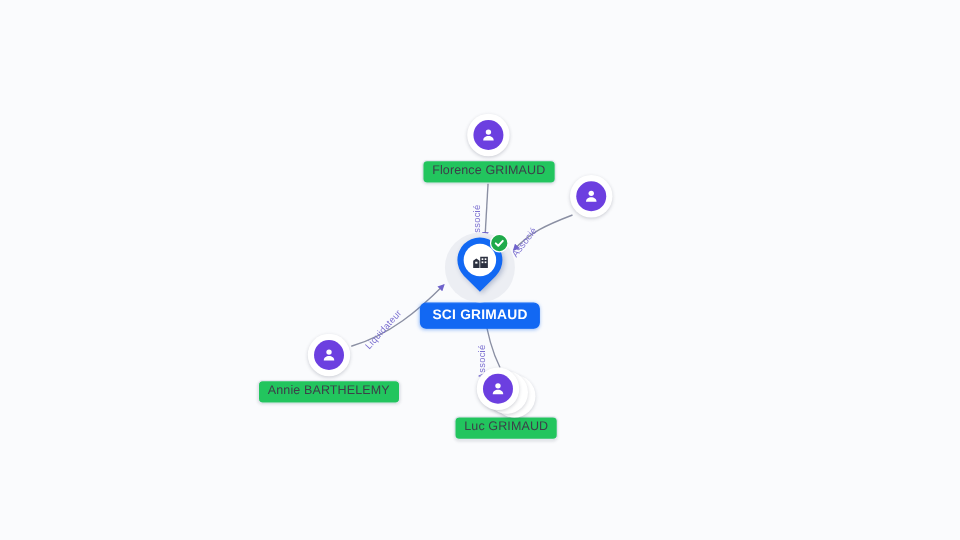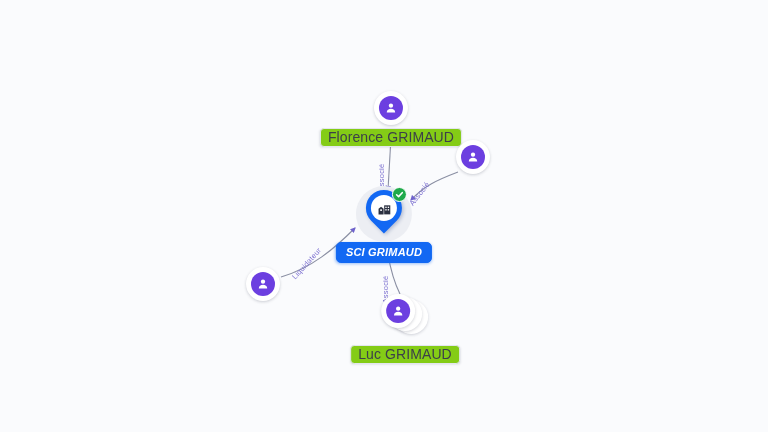--- a/index.html
+++ b/index.html
@@ -140,24 +140,24 @@
     justify-content: center;
     z-index: 6;
   }
   .check-badge svg { display: block; }
 
   
   .label-pill {
     margin-top: 3px;
     padding: 2px 7px 3px 7px;
     border-radius: 4px;
-    background: #84cc16;
+    background: #22c55e;
     border: 1px solid #e3e6ee;
     box-shadow: 0 1px 2px rgba(40, 45, 70, 0.10);
-    font-size: 14px;
+    font-size: 10px;
     line-height: 12px;
     color: #3c4049;
     white-space: nowrap;
     letter-spacing: 0.1px;
   }
   .label-pill.primary {
     background: #1268f3;
     border-color: #1268f3;
     color: #ffffff;
     font-weight: bold;
@@ -244,38 +244,39 @@
   <div class="node" style="left:263px; top:267px;">
     <div class="avatar-wrap">
       <div class="avatar-ring front"></div>
       <div class="avatar-disc">
         <svg width="14" height="14" viewBox="0 0 24 24" fill="#ffffff">
           <circle cx="12" cy="8" r="3.7"></circle>
           <path d="M4.8 19.6c0-3.9 3.2-6.2 7.2-6.2s7.2 2.3 7.2 6.2z"></path>
         </svg>
       </div>
     </div>
+    <div class="label-pill">Annie BARTHELEMY</div>
   </div>
 
   <div class="node" style="left:405px; top:294px;">
     <div class="avatar-wrap" style="width:48px;">
       <div class="stack-3"></div>
       <div class="stack-2"></div>
       <div class="avatar-ring front"></div>
       <div class="avatar-disc">
         <svg width="14" height="14" viewBox="0 0 24 24" fill="#ffffff">
           <circle cx="12" cy="8" r="3.7"></circle>
           <path d="M4.8 19.6c0-3.9 3.2-6.2 7.2-6.2s7.2 2.3 7.2 6.2z"></path>
         </svg>
       </div>
     </div>
-    <div class="label-pill" style="margin-top:17px;">Luc GRIMAUD</div>
-  </div>
-
-  <div class="node" style="left:384px; top:184px;font-style:italic;">
+    <div class="label-pill" style="margin-top:5px;">Luc GRIMAUD</div>
+  </div>
+
+  <div class="node" style="left:384px; top:184px;">
     <div class="pin-wrap">
       <div class="pin-halo"></div>
       <div class="pin-shape"></div>
       <div class="pin-inner">
         <svg width="15" height="15" viewBox="0 0 24 24" fill="#2c3140">
           <path d="M2.6 21.4h8.1v-9.1l-4.05-3.1-4.05 3.1z"></path>
           <path d="M11.6 21.4h9.8V6.9h-9.8z"></path>
           <rect x="13.4" y="9.0" width="2.2" height="2.2" fill="#ffffff"></rect>
           <rect x="17.3" y="9.0" width="2.2" height="2.2" fill="#ffffff"></rect>
           <rect x="13.4" y="13.0" width="2.2" height="2.2" fill="#ffffff"></rect>

